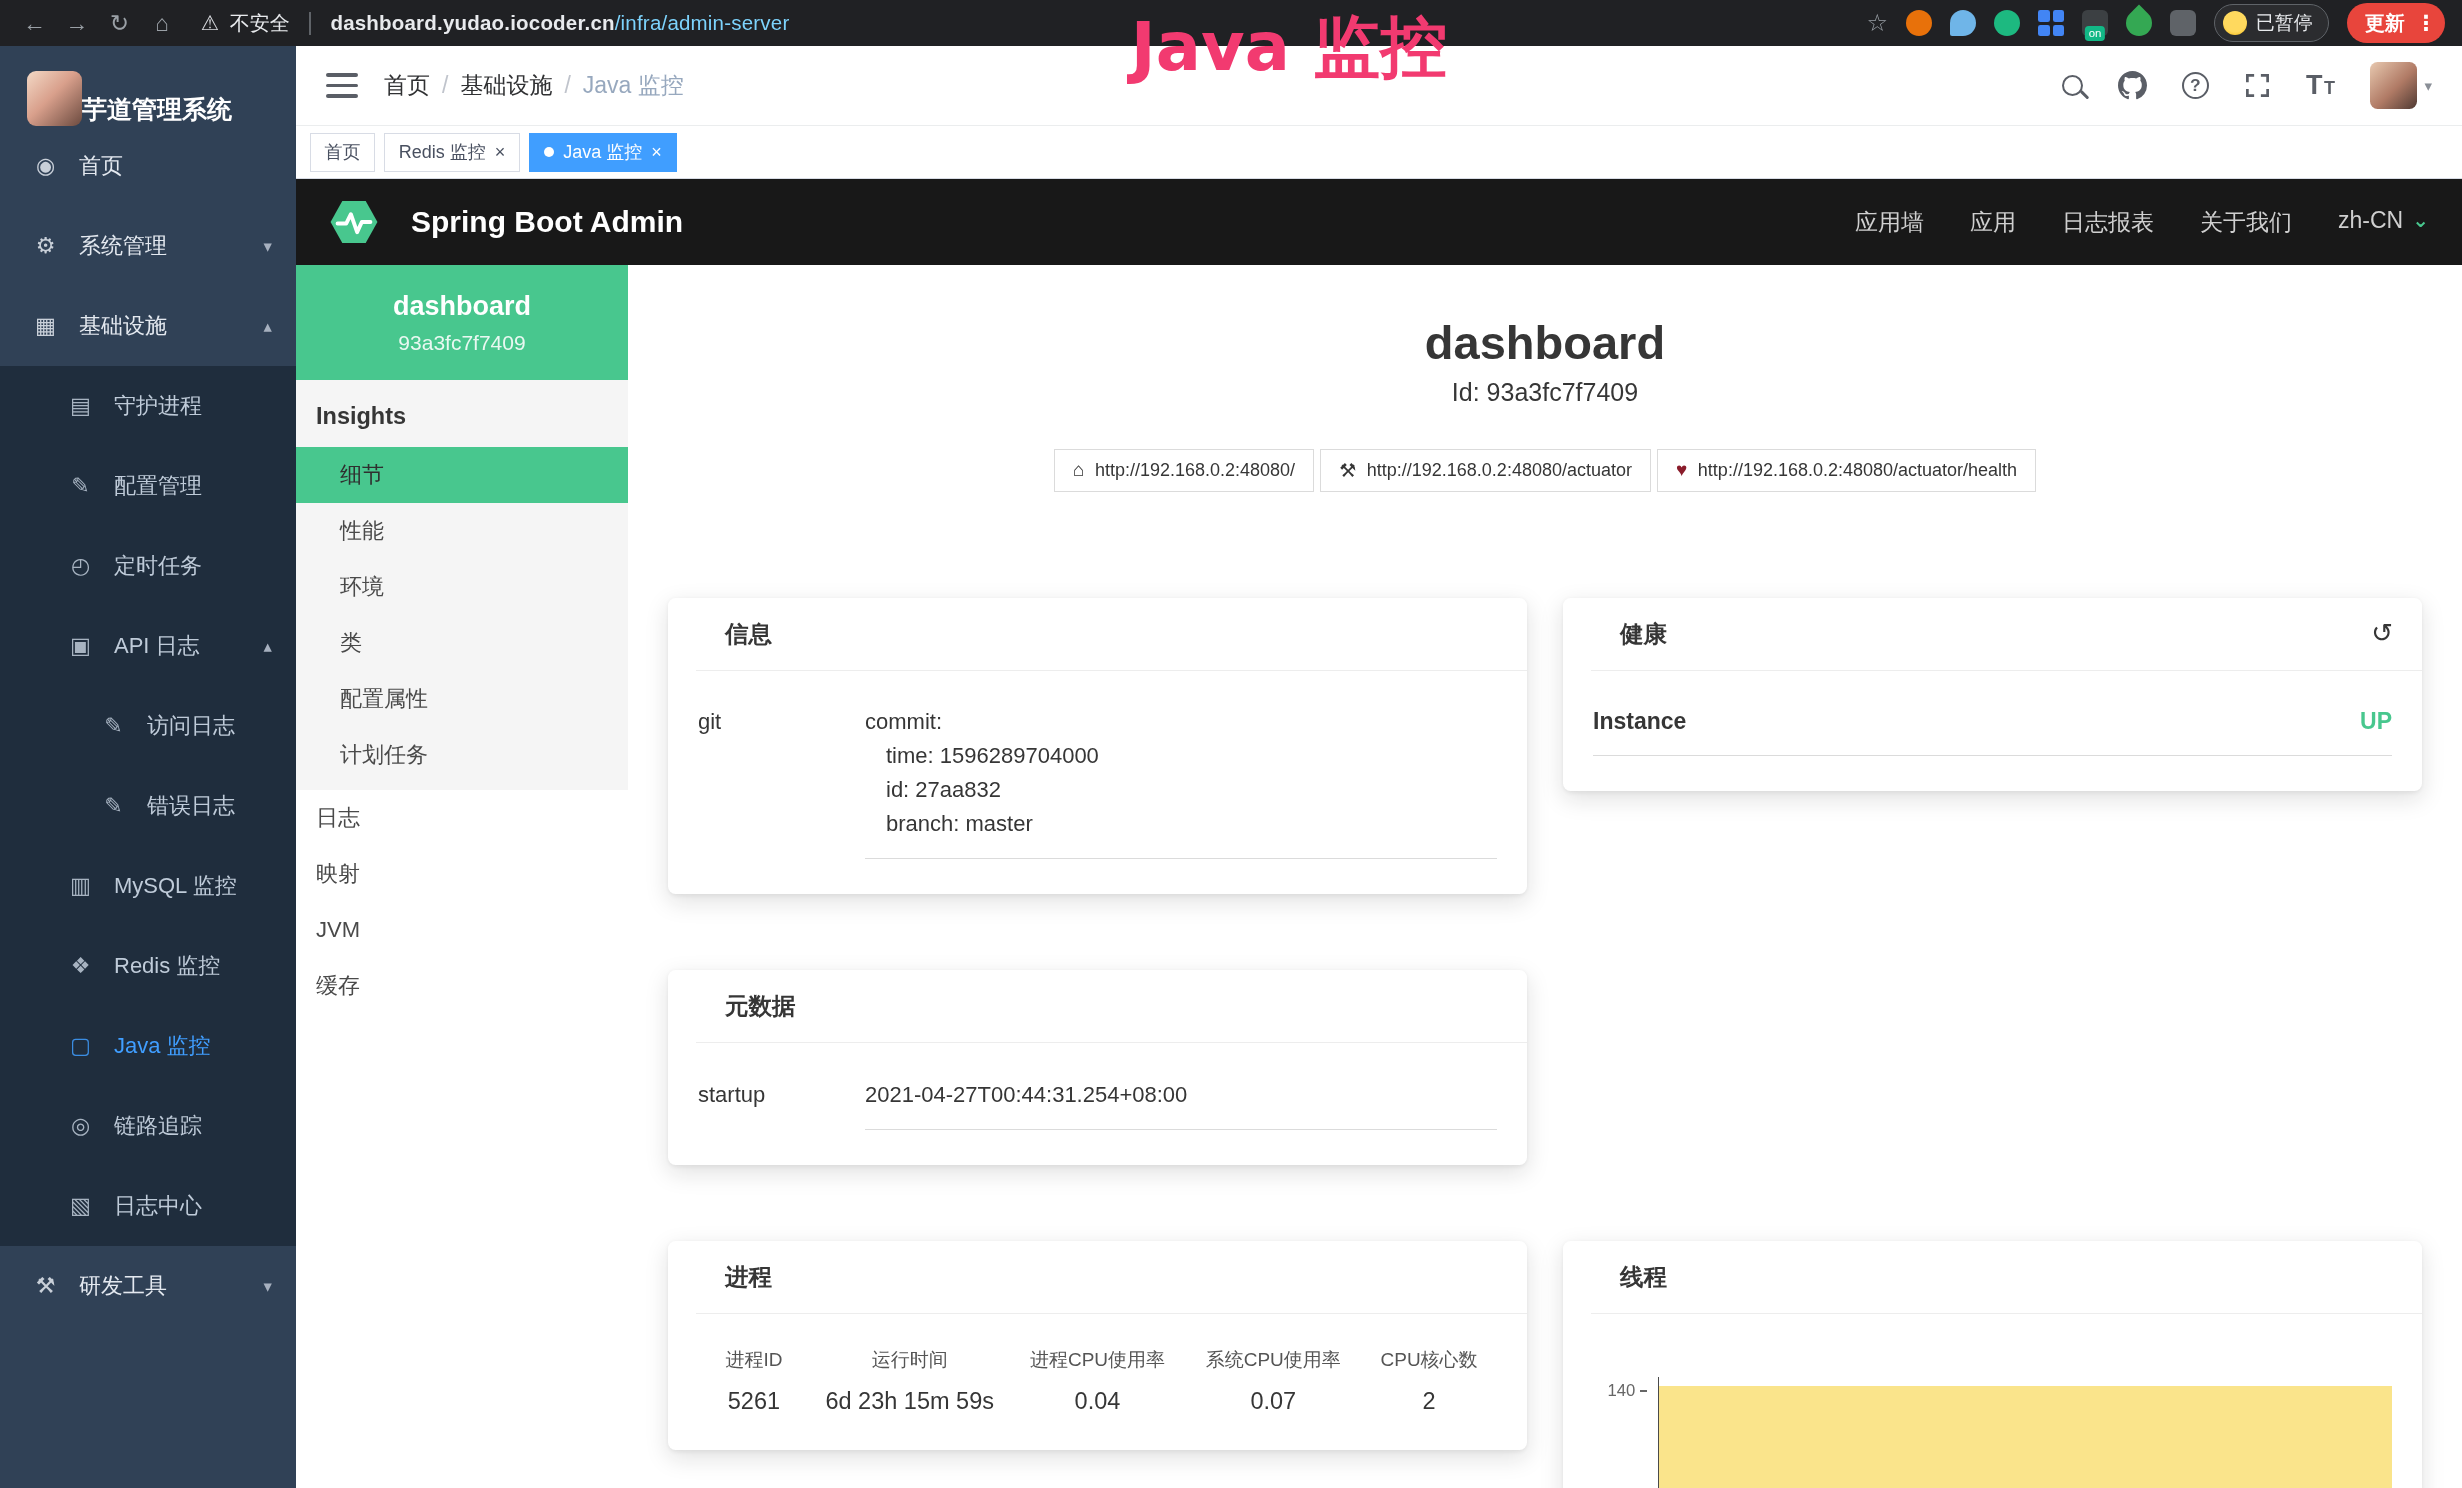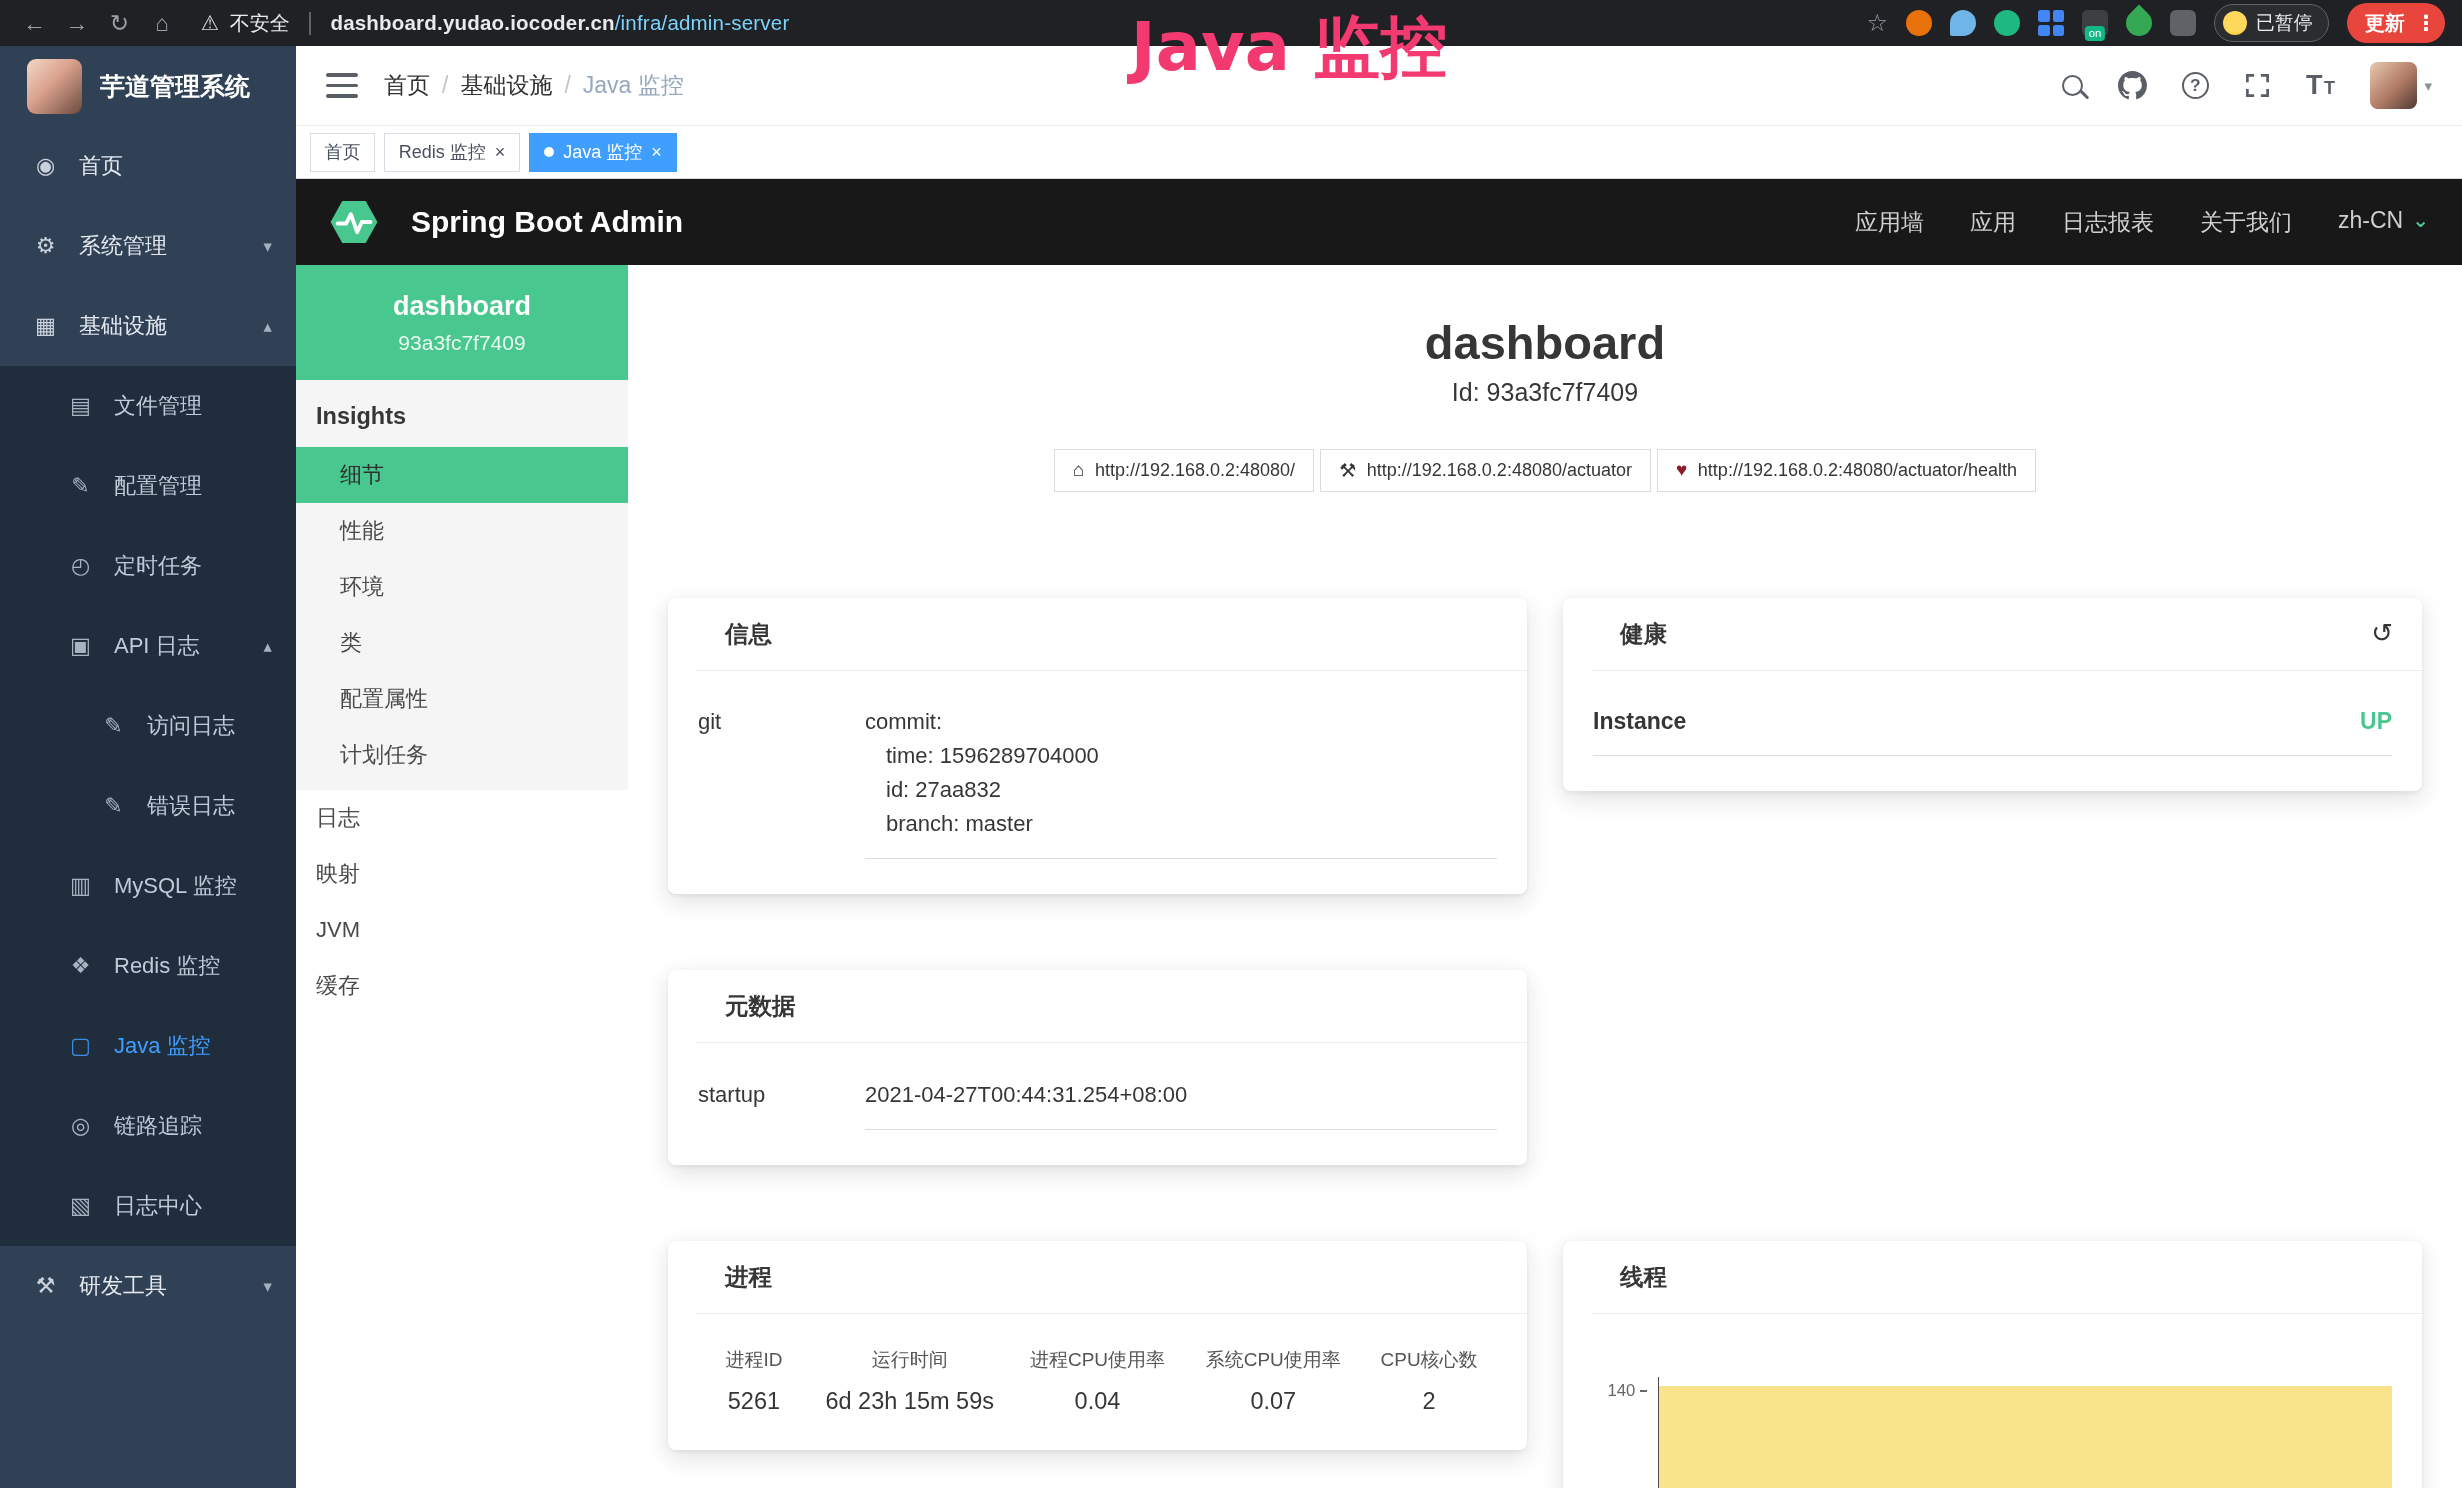--- a/index.html
+++ b/index.html
@@ -31,21 +31,21 @@
   .smiley { width:24px; height:24px; border-radius:50%; background:radial-gradient(circle at 50% 40%, #ffd95e 60%, #f4b400); }
   .badge-paused span { color:#e8eaed; font-size:19px; }
   .btn-update { background:#e8453c; color:#fff; font-size:20px; font-weight:700; border-radius:23px; padding:6.8px 9px 6.8px 18px; display:flex; align-items:center; gap:10.6px; cursor:pointer; }
   .kebab { font-size:21px; color:#fff; }
 
   
   .app { display:flex; height:1443px; }
 
   
   .sidebar { width:296px; flex-shrink:0; background:#304156; display:flex; flex-direction:column; overflow:hidden; }
-  .logo-row { height:80px; display:flex; align-items:center; gap:18px; padding-left:27px; flex-shrink:0; }
+  .logo-row { height:80px; display:flex; align-items:flex-end; padding-left:27px; flex-shrink:0; }
   .logo-avatar { width:55px; height:55px; border-radius:9px; background:linear-gradient(135deg,#f3d9c6 0%,#d9a08c 45%,#6b4a3f 100%); }
   .logo-title { color:#fff; font-size:25px; font-weight:700; white-space:nowrap; }
   .menu { flex:1; font-size:22px; }
   .mi { height:80px; display:flex; align-items:center; gap:20px; padding:0 24px 0 32px; color:#e4e9f0; cursor:pointer; white-space:nowrap; }
   .submenu { background:#1f2d3d; }
   .submenu .mi { color:#bfcbd9; }
   .mi.l1 { padding-left:67px; }
   .mi.l2 { padding-left:100px; }
   .mi.active { color:#409eff; }
   .micon { width:27px; text-align:center; font-size:22px; opacity:.85; flex-shrink:0; }
@@ -213,21 +213,21 @@
         <span class="chev">▾</span>
       </div>
       <div class="mi">
         <span class="micon">▦</span>
         <span>基础设施</span>
         <span class="chev">▴</span>
       </div>
       <div class="submenu">
         <div class="mi l1">
           <span class="micon">▤</span>
-          <span>文件管理</span>
+          <span>守护进程</span>
         </div>
         <div class="mi l1">
           <span class="micon">✎</span>
           <span>配置管理</span>
         </div>
         <div class="mi l1">
           <span class="micon">◴</span>
           <span>定时任务</span>
         </div>
         <div class="mi l1">

